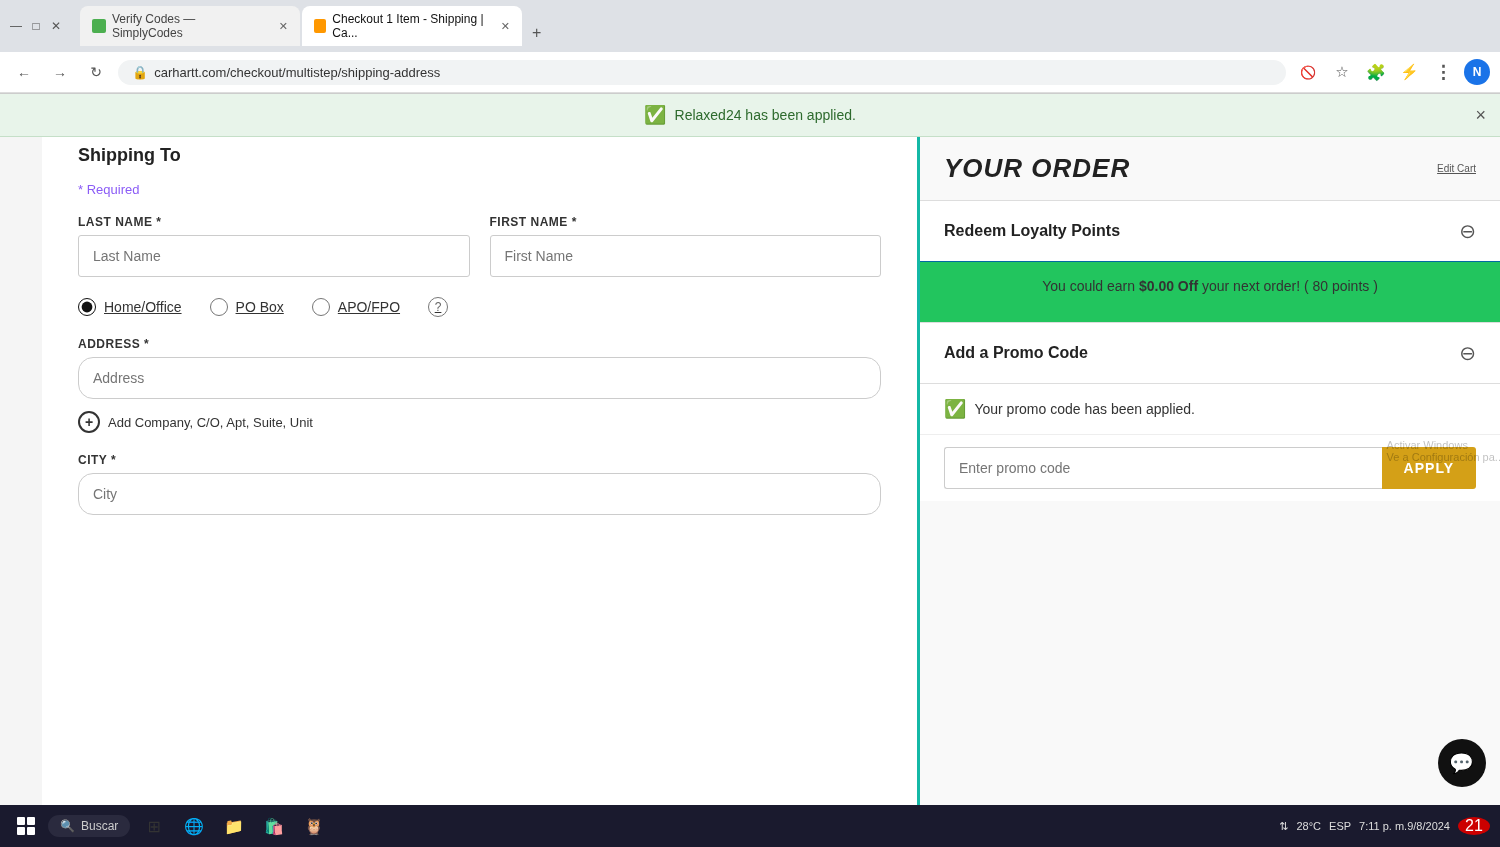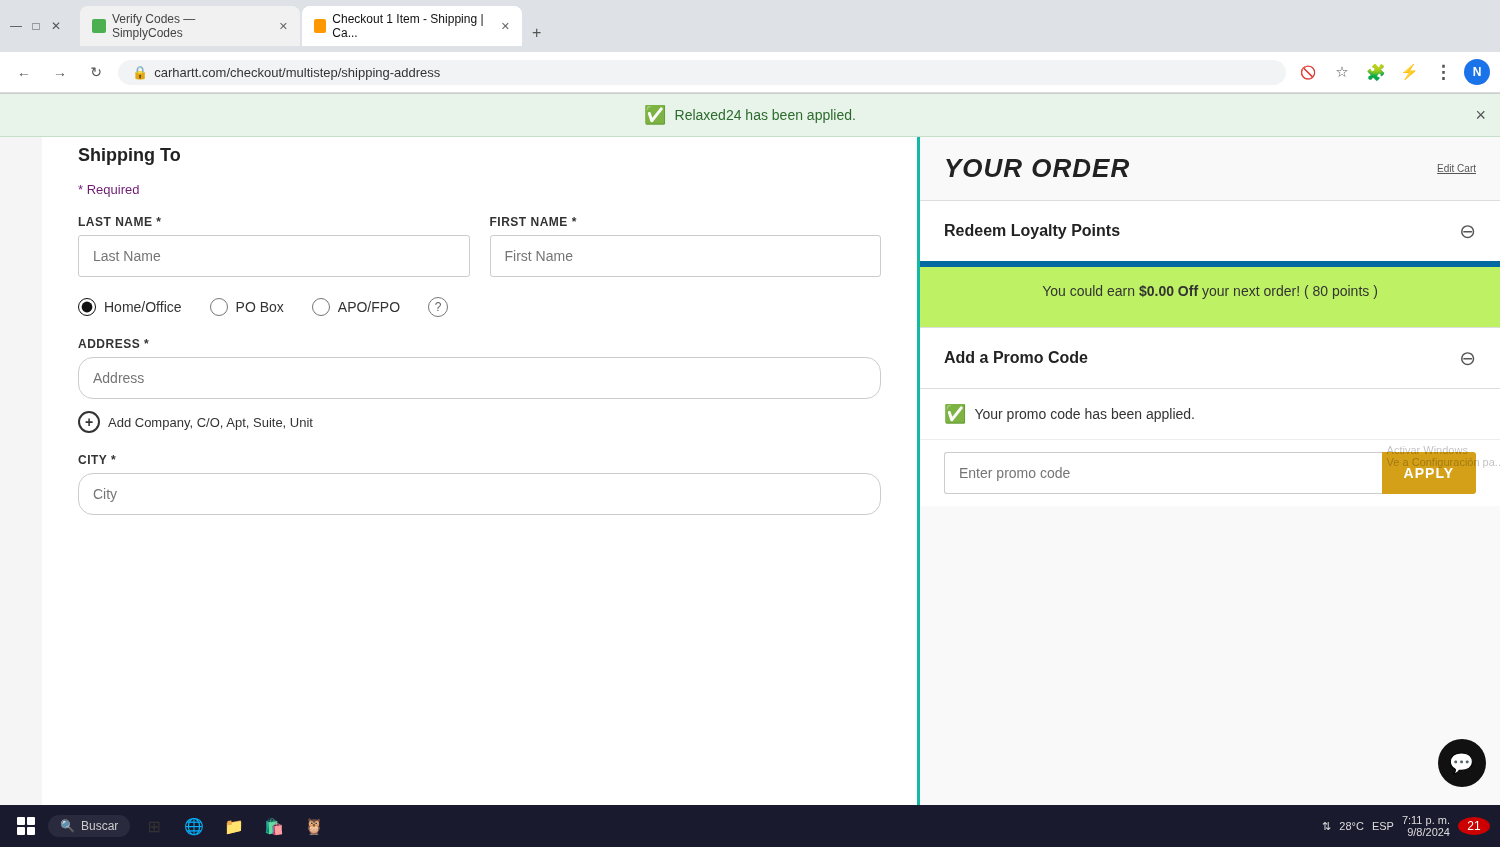--- a/index.html
+++ b/index.html
@@ -30,50 +30,50 @@
     .notification-text { font-size: 14px; color: #2d6a2d; display: flex; align-items: center; gap: 8px; }
     .notification-close { position: absolute; right: 14px; font-size: 18px; color: #555; cursor: pointer; }
     .check-circle { color: #2d9e2d; font-size: 18px; }
 
     
     .main-layout { display: flex; height: calc(100vh - 140px); }
 
     
     .left-panel { flex: 1; background: #fff; border-right: 3px solid #14b8a6; padding: 8px 36px; overflow-y: auto; margin-left: 42px; }
     .section-title { font-size: 18px; font-weight: bold; margin-bottom: 16px; color: #222; }
-    .required-note { font-size: 13px; color: #701a75; margin-bottom: 18px; }
+    .required-note { font-size: 13px; color: #8b5cf6; margin-bottom: 18px; }
 
     .form-row { display: flex; gap: 20px; margin-bottom: 20px; }
     .form-group { flex: 1; display: flex; flex-direction: column; gap: 6px; }
     .form-label { font-size: 12px; font-weight: bold; color: #333; letter-spacing: 0.5px; text-transform: uppercase; }
     .form-input { padding: 12px 14px; border: 1px solid #ccc; border-radius: 3px; font-size: 14px; color: #555; background: #fff; outline: none; width: 100%; }
     .form-input.full-width { width: 100%; border-radius: 15px; }
 
     
-    .radio-group { display: flex; align-items: center; gap: 28px; margin-bottom: 20px; }
+    .radio-group { display: flex; align-items: center; gap: 28px; margin-bottom: 20px; text-decoration: underline; }
     .radio-option { display: flex; align-items: center; gap: 8px; cursor: pointer; font-size: 14px; color: #333; }
     .radio-input { width: 18px; height: 18px; accent-color: #111; cursor: pointer; }
     .help-icon { width: 20px; height: 20px; border-radius: 50%; border: 1px solid #777; display: flex; align-items: center; justify-content: center; font-size: 12px; color: #666; cursor: pointer; }
 
     
     .address-group { margin-bottom: 12px; }
     .address-add-btn { display: flex; align-items: center; gap: 8px; font-size: 13px; color: #333; cursor: pointer; margin-bottom: 20px; }
     .plus-circle { width: 22px; height: 22px; border-radius: 50%; border: 2px solid #333; display: flex; align-items: center; justify-content: center; font-size: 14px; font-weight: bold; }
 
     
     .right-panel { width: 580px; background: #f9f9f9; overflow-y: auto; }
     .order-header { padding: 16px 24px; border-bottom: 1px solid #ddd; display: flex; justify-content: space-between; align-items: center; }
     .order-title { font-size: 26px; font-weight: 900; color: #222; text-transform: uppercase; font-style: italic; letter-spacing: 1px; }
     .edit-cart-link { font-size: 10px; color: #555; text-decoration: underline; cursor: pointer; }
 
     .accordion-section { border-bottom: 1px solid #ddd; text-align: center; }
     .accordion-header { display: flex; justify-content: space-between; align-items: center; padding: 18px 24px; cursor: pointer; background: #fff; }
     .accordion-title { font-size: 16px; font-weight: 600; color: #222; }
     .accordion-icon { font-size: 20px; color: #555; font-weight: 300; }
-    .accordion-content { padding: 16px 24px; background: #bef264; border-top: 6px solid #0369a1; }
+    .accordion-content { padding: 16px 24px; background: #22c55e; border-top: 1px solid #0369a1; }
 
     .earn-text { font-size: 14px; color: #333; margin-bottom: 12px; }
     .earn-text strong { font-weight: bold; }
     .loyalty-info-title { font-size: 14px; font-weight: bold; color: #2e5e2e; margin-bottom: 6px; }
     .loyalty-info-desc { font-size: 13px; color: #555; line-height: 1.5; }
 
     .promo-success { display: flex; align-items: center; gap: 8px; font-size: 14px; color: #333; padding: 14px 24px; background: #fff; border-bottom: 1px solid #eee; }
     .promo-check { color: #2d9e2d; font-size: 18px; }
 
     .promo-input-row { display: flex; align-items: stretch; padding: 12px 24px; background: #fff; gap: 0; }
@@ -84,21 +84,21 @@
     .chat-btn { position: fixed; bottom: 60px; right: 14px; width: 48px; height: 48px; border-radius: 50%; background: #111; display: flex; align-items: center; justify-content: center; color: #fff; font-size: 20px; cursor: pointer; z-index: 100; }
 
     
     .taskbar { position: fixed; bottom: 0; left: 0; right: 0; height: 42px; background: #1a1a2e; display: flex; align-items: center; justify-content: space-between; padding: 0 10px; z-index: 200; }
     .taskbar-left { display: flex; align-items: center; gap: 6px; }
     .taskbar-start { width: 32px; height: 32px; display: flex; align-items: center; justify-content: center; cursor: pointer; }
     .taskbar-search { display: flex; align-items: center; background: #2a2a3e; border-radius: 14px; padding: 4px 12px; gap: 6px; color: #ccc; font-size: 12px; cursor: pointer; }
     .taskbar-icons-center { display: flex; gap: 4px; }
     .taskbar-icon { width: 36px; height: 36px; display: flex; align-items: center; justify-content: center; cursor: pointer; border-radius: 4px; font-size: 16px; }
     .taskbar-right { display: flex; align-items: center; gap: 8px; color: #ddd; font-size: 11px; }
-    .taskbar-clock { display: flex; flex-direction: column; align-items: flex-end; font-size: 11px; color: #ddd; }
+    .taskbar-clock { display: flex; flex-direction: row; align-items: flex-end; font-size: 11px; color: #ddd; }
   </style>
 </head>
 <body>
 
 <div class="browser-chrome">
 
   <div class="browser-titlebar">
     <div class="window-controls">
       <div class="win-btn">—</div>
       <div class="win-btn">□</div>
@@ -269,15 +269,15 @@
   <div class="taskbar-right">
     <div style="display:flex;align-items:center;gap:4px;font-size:11px;color:#ddd;">
       <span>⇅</span>
     </div>
     <span>28°C</span>
     <span>ESP</span>
     <div class="taskbar-clock">
       <span>7:11 p. m.</span>
       <span>9/8/2024</span>
     </div>
-    <span style="background:#cc0000;color:white;border-radius:50%;width:32px;height:18px;display:flex;align-items:center;justify-content:center;font-size:12px;">21</span>
+    <span style="background:#cc0000;color:white;border-radius:50%;width:32px;height:18px;display:flex;align-items:center;justify-content:center;font-size:16px;">21</span>
   </div>
 </div>
 
 </body></html>

